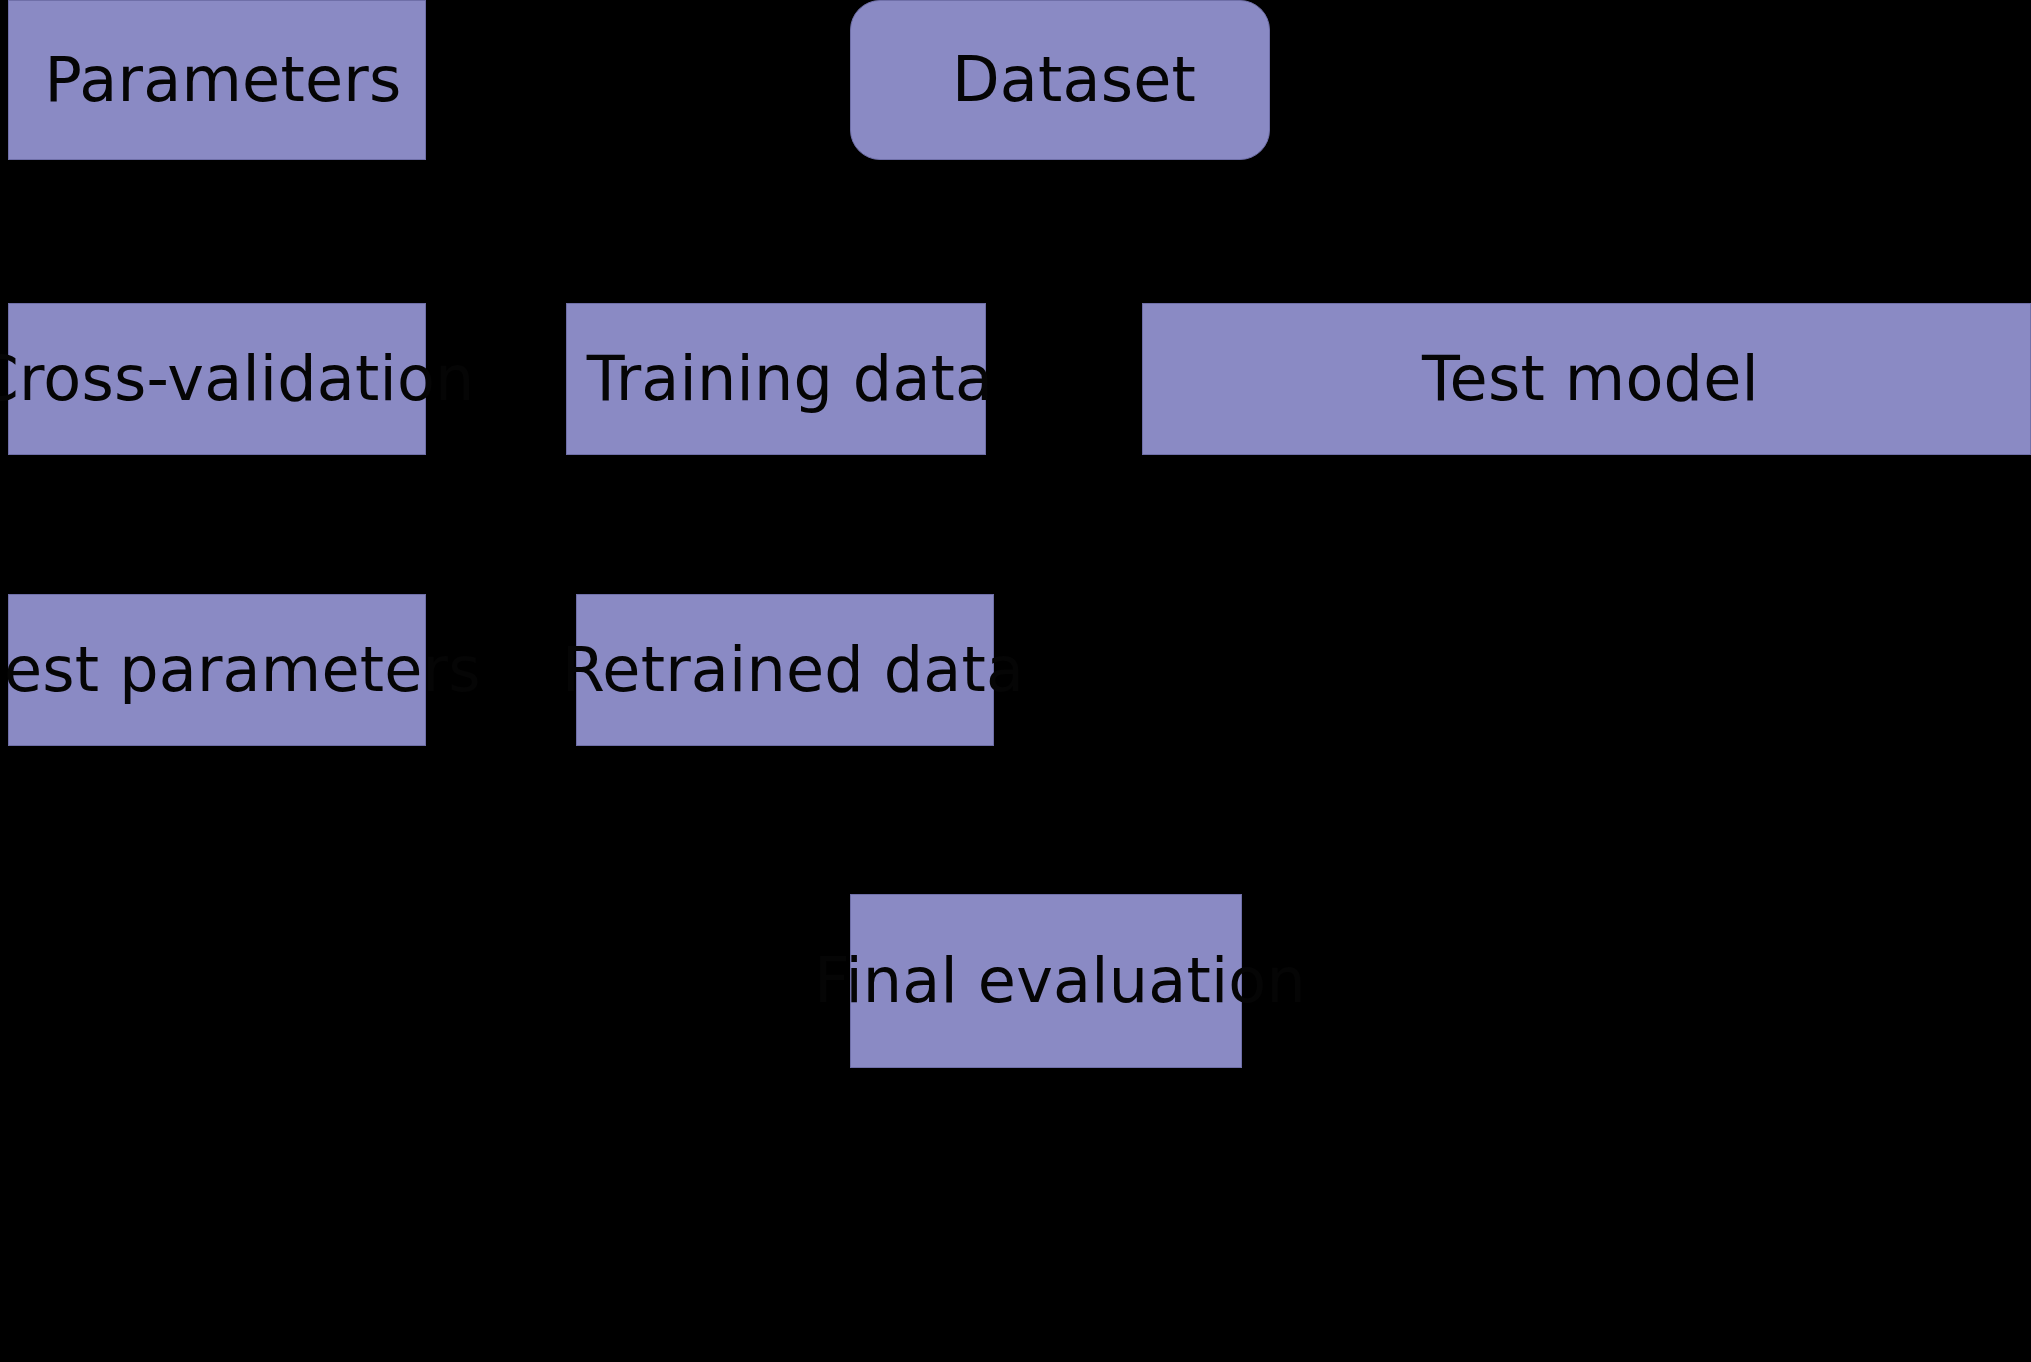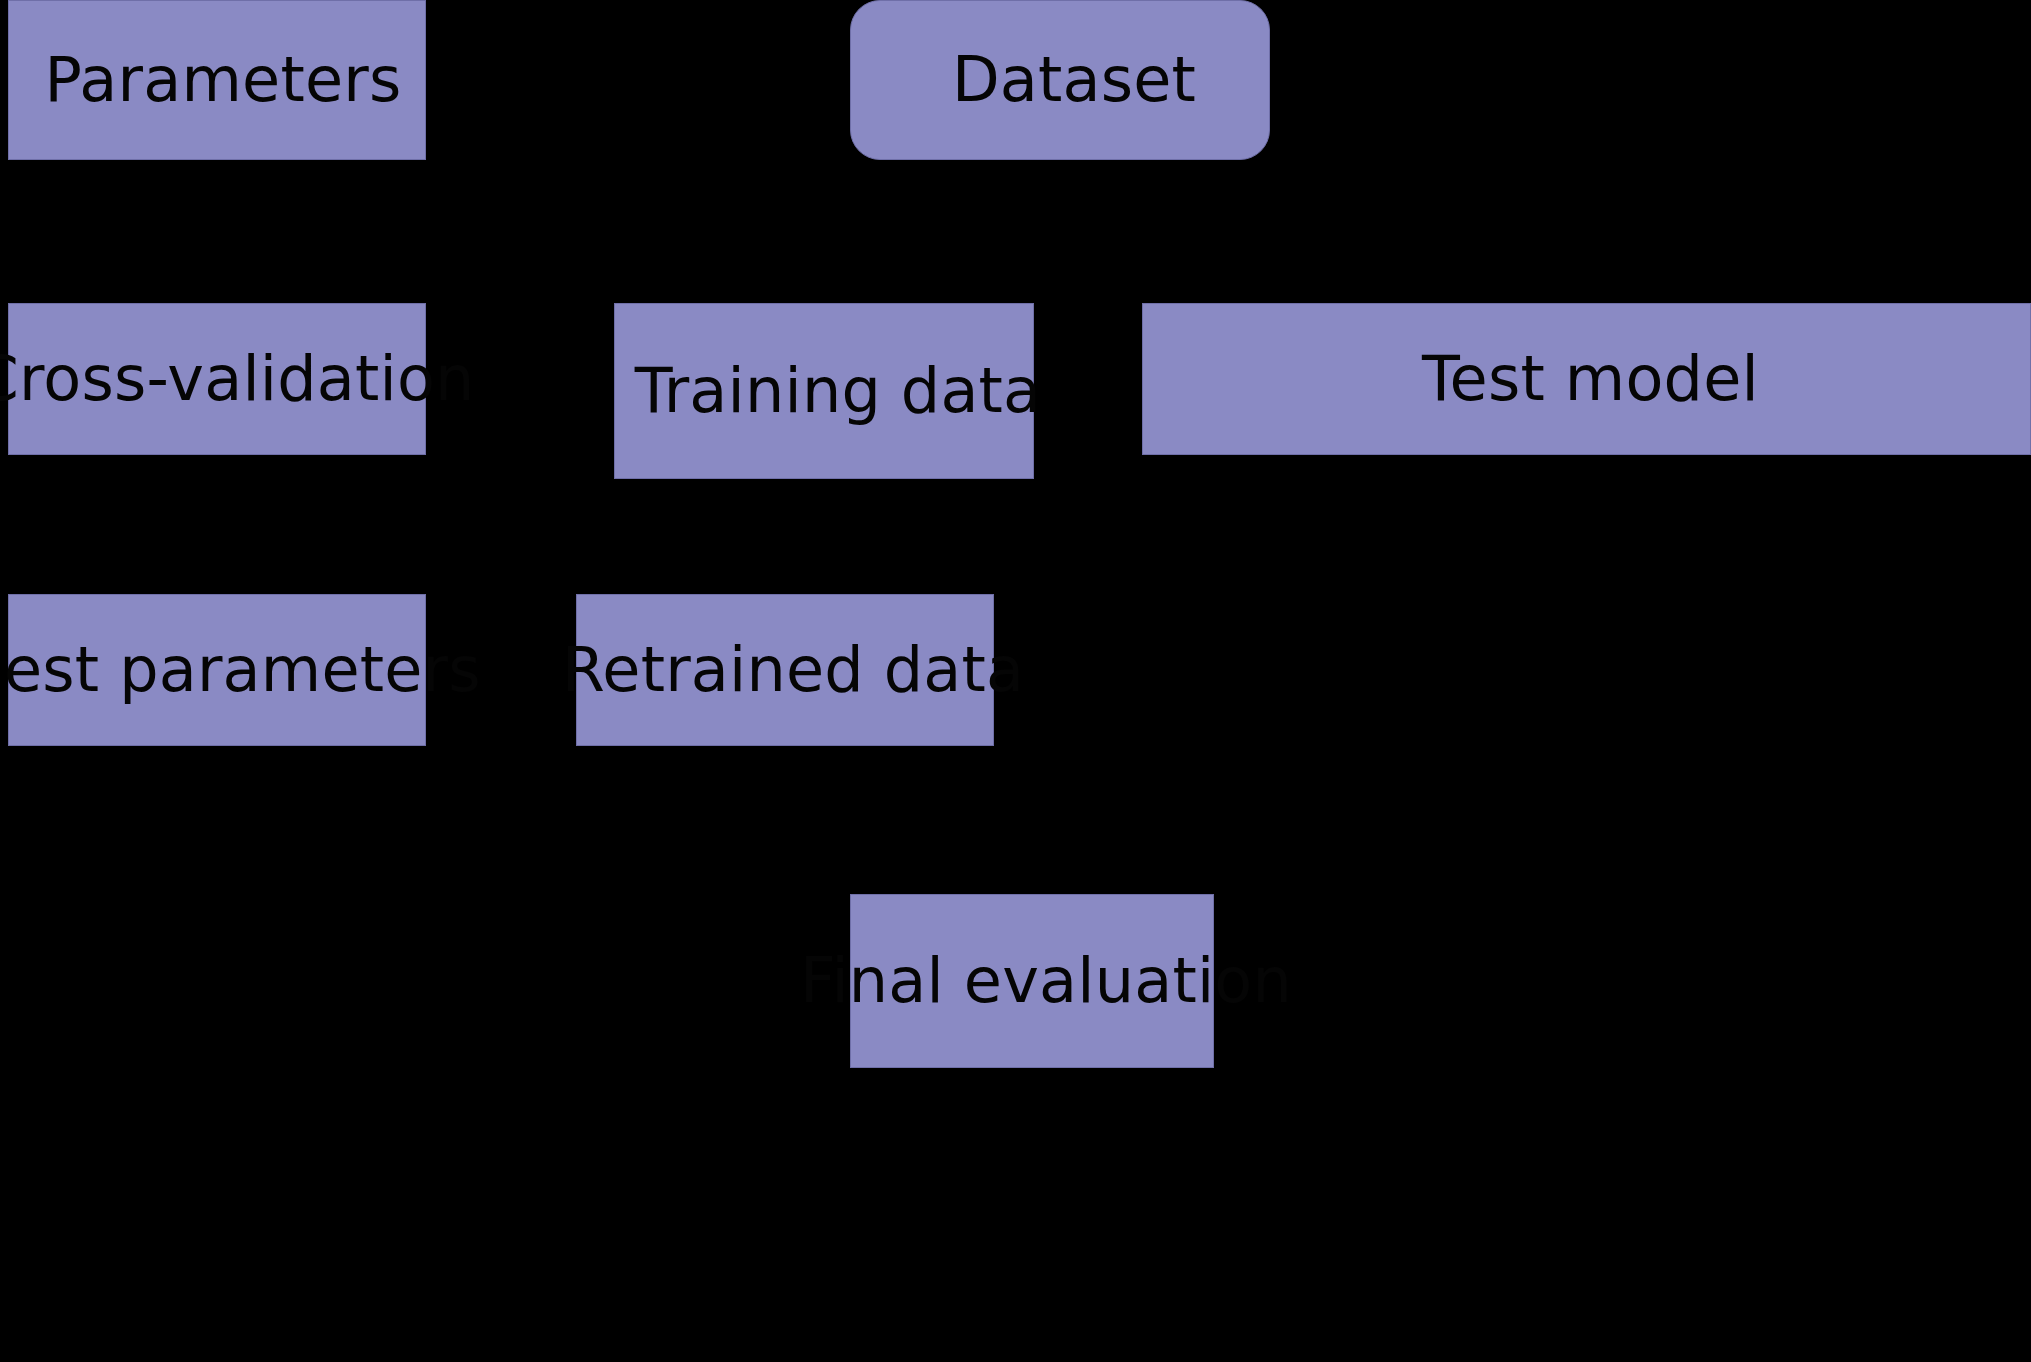--- a/index.html
+++ b/index.html
@@ -38,27 +38,27 @@
     display: block;
     font-size: 62px;
     color: #050505;
   }
 
   
   .n-parameters      { left: 8px;    top: 0px;    width: 418px;  height: 160px; }
   .n-dataset         { left: 850px;  top: 0px;    width: 420px;  height: 160px; border-radius: 30px; }
 
   .n-crossval        { left: 8px;    top: 303px;  width: 418px;  height: 152px; }
-  .n-training        { left: 566px;  top: 303px;  width: 420px;  height: 176px; margin-left: 48px; }
+  .n-training        { left: 566px;  top: 303px;  width: 420px;  height: 152px; }
   .n-test            { left: 1142px; top: 303px;  width: 889px;  height: 152px; }
 
   .n-bestparams      { left: 8px;    top: 594px;  width: 418px;  height: 152px; }
   .n-retrained       { left: 576px;  top: 594px;  width: 418px;  height: 152px; }
 
-  .n-finaleval       { left: 850px;  top: 894px;  width: 364px;  height: 174px; }
+  .n-finaleval       { left: 850px;  top: 894px;  width: 392px;  height: 174px; }
 
   
   .n-parameters  .node-label { transform: translateX(-8px); }
   .n-crossval    .node-label { transform: translateX(-6px); }
   .n-bestparams  .node-label { transform: translateX(-10px); }
   .n-retrained   .node-label { transform: translateX(-6px); }
   .n-test        .node-label { transform: translateX(-10px); }
   .n-finaleval   .node-label { transform: translateX(0px); }
 </style>
 </head>

